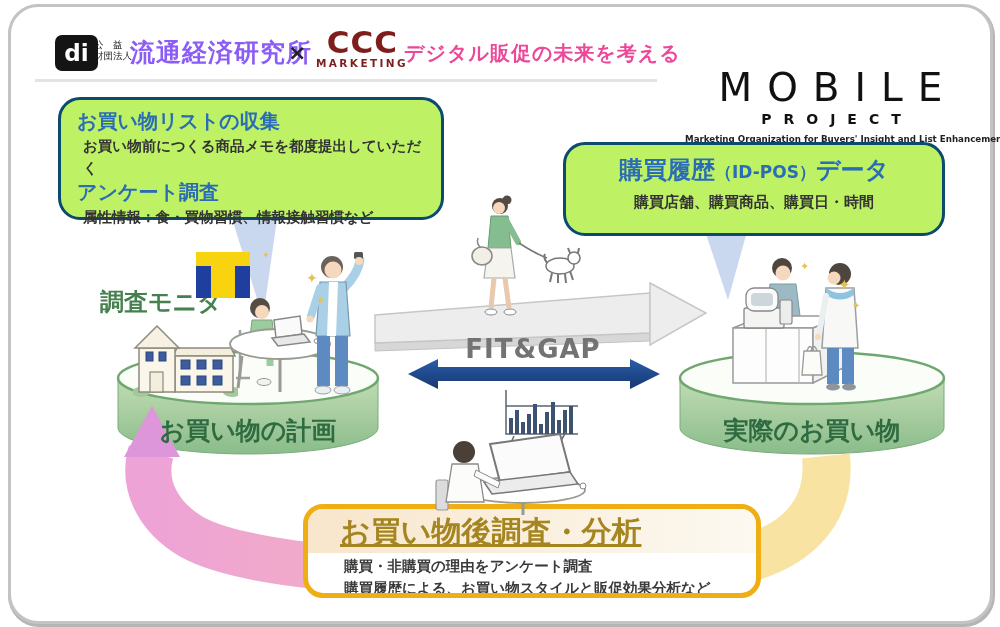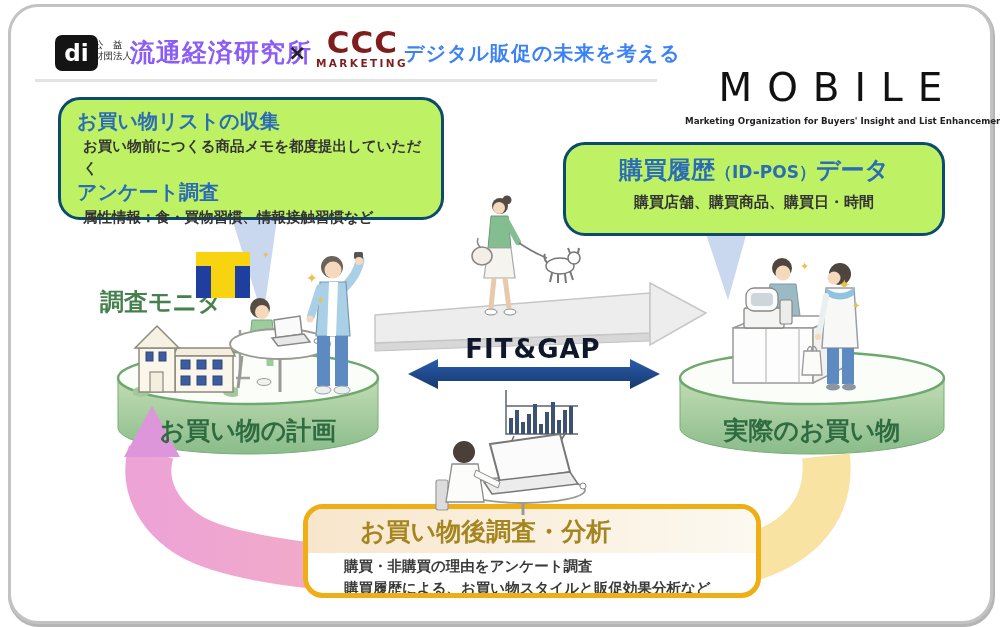--- a/index.html
+++ b/index.html
@@ -7,49 +7,49 @@
   .abs{position:absolute;}
   .card{left:8px;top:4px;width:979px;height:614px;background:#fff;border:3px solid #c3c3c3;border-radius:30px;box-shadow:1px 2px 0 1px #b5b5b5;}
   
   .di-badge{left:47px;top:35px;width:43px;height:36px;background:#141414;border-radius:7px;color:#fff;font-size:23px;font-weight:800;display:flex;align-items:center;justify-content:center;margin-left:8px;}
   .org-type{left:94px;top:39px;font-size:9.5px;font-weight:400;color:#1a1a1a;line-height:11px;white-space:pre;}
   .org-name{left:130px;top:36px;font-size:25px;font-weight:800;color:#8b5cf6;letter-spacing:1px;}
   .x-sign{left:288px;top:40px;font-size:22px;font-weight:700;color:#222;}
   .ccc-wrap{left:316px;top:27px;width:82px;text-align:right;color:#7f1d1d;}
   .ccc-top{font-size:31px;font-weight:900;letter-spacing:1px;line-height:30px;}
   .ccc-bottom{font-size:10.5px;font-weight:800;letter-spacing:2.4px;}
-  .slogan{left:404px;top:40px;font-size:20px;font-weight:800;color:#3b82f6;letter-spacing:1px;}
+  .slogan{left:404px;top:40px;font-size:20px;font-weight:800;color:#ec4899;letter-spacing:1px;}
   .header-line{left:35px;top:79px;width:622px;height:3px;background:#e3e3e3;}
   .mobile-wrap{left:685px;top:26px;width:296px;text-align:center;color:#111;}
   .mobile-line1{font-size:39px;font-weight:500;letter-spacing:15px;padding-left:10px;white-space:nowrap;line-height:44px;margin-top:40px;}
   .mobile-line2{font-size:14px;font-weight:600;letter-spacing:12px;padding-left:8px;white-space:nowrap;line-height:18px;}
   .mobile-caption{font-size:8.7px;font-weight:700;color:#222;margin-top:6px;white-space:nowrap;}
   
   .callout{background:#bef264;border:3px solid #0c4a6e;border-radius:22px;box-sizing:border-box;}
   .callout-left{left:58px;top:97px;width:386px;height:123px;padding:8px 16px;}
   .callout-right{left:563px;top:142px;width:382px;height:94px;padding:9px 26px;text-align:center;}
   .c-title{font-size:20px;font-weight:800;color:#2a6cb5;line-height:27px;}
   .c-body{font-size:14.5px;font-weight:700;color:#333;line-height:22px;padding-left:6px;}
   .rc-title{display:flex;justify-content:center;align-items:baseline;color:#2a6cb5;font-weight:800;}
   .rc-main{font-size:24px;}
   .rc-paren{font-size:17px;}
   .rc-body{font-size:15px;font-weight:700;color:#333;margin-top:7px;}
   
   .monitor-label{left:100px;top:286px;width:150px;font-size:24px;font-weight:800;color:#47804f;}
   .plat-label{font-size:25px;font-weight:800;color:#2f6b40;text-align:center;}
   .plat-label-left{left:120px;top:414px;width:256px;}
   .plat-label-right{left:682px;top:414px;width:260px;}
-  .fitgap{left:433px;top:334px;width:200px;text-align:center;font-size:26px;font-weight:800;color:#0f172a;letter-spacing:1px;}
+  .fitgap{left:433px;top:334px;width:200px;text-align:center;font-size:26px;font-weight:800;color:#737373;letter-spacing:1px;}
   
   .tlogo{left:196px;top:252px;width:54px;height:46px;background:#f7d40f;}
   .tlogo .tb{position:absolute;bottom:0;width:15px;height:32px;background:#1e3f9e;}
   .tlogo .tb.l{left:0;} .tlogo .tb.r{right:0;}
   
   .bottom-box{left:303px;top:504px;width:458px;height:94px;background:#fff;border:5px solid #eeae14;border-radius:20px;box-sizing:border-box;overflow:hidden;}
-  .bb-title{height:44px;line-height:46px;background:linear-gradient(90deg,#f8e6cc,#fcf9f1);font-size:25px;font-weight:800;color:#a5851f;padding-left:52px;}
+  .bb-title{height:44px;line-height:46px;background:linear-gradient(90deg,#f8e6cc,#fcf9f1);font-size:30px;font-weight:800;color:#a5851f;padding-left:32px;text-decoration:underline;}
   .bb-body{padding:3px 0 0 36px;font-size:14.5px;font-weight:700;color:#3a3a3a;line-height:1.5;}
   .sparkle{color:#e6c250;pointer-events:none;}
 </style>
 </head>
 <body>
 
 <div class="stage">
   <div class="abs card"></div>
 
   <div class="abs di-badge">di</div>
@@ -57,20 +57,21 @@
   <div class="abs org-name">流通経済研究所</div>
   <div class="abs x-sign">×</div>
   <div class="abs ccc-wrap">
     <div class="ccc-top">CCC</div>
     <div class="ccc-bottom">MARKETING</div>
   </div>
   <div class="abs slogan">デジタル販促の未来を考える</div>
   <div class="abs header-line"></div>
   <div class="abs mobile-wrap">
     <div class="mobile-line1">MOBILE</div>
+    <div class="mobile-line2">PROJECT</div>
     <div class="mobile-caption">Marketing Organization for Buyers' Insight and List Enhancement</div>
   </div>
 
   <svg class="abs" style="left:0;top:0" width="1000" height="627" viewBox="0 0 1000 627">
 
     <g>
       <polygon points="375,343 650,333 650,341 375,351" fill="#d7d7d7" stroke="#c2c2c2" stroke-width="1"></polygon>
       <polygon points="375,315 650,293 650,333 375,343" fill="#ededed" stroke="#c6c6c6" stroke-width="1.5"></polygon>
       <polygon points="650,283 706,313 650,345" fill="#ededed" stroke="#c6c6c6" stroke-width="1.5"></polygon>
     </g>

